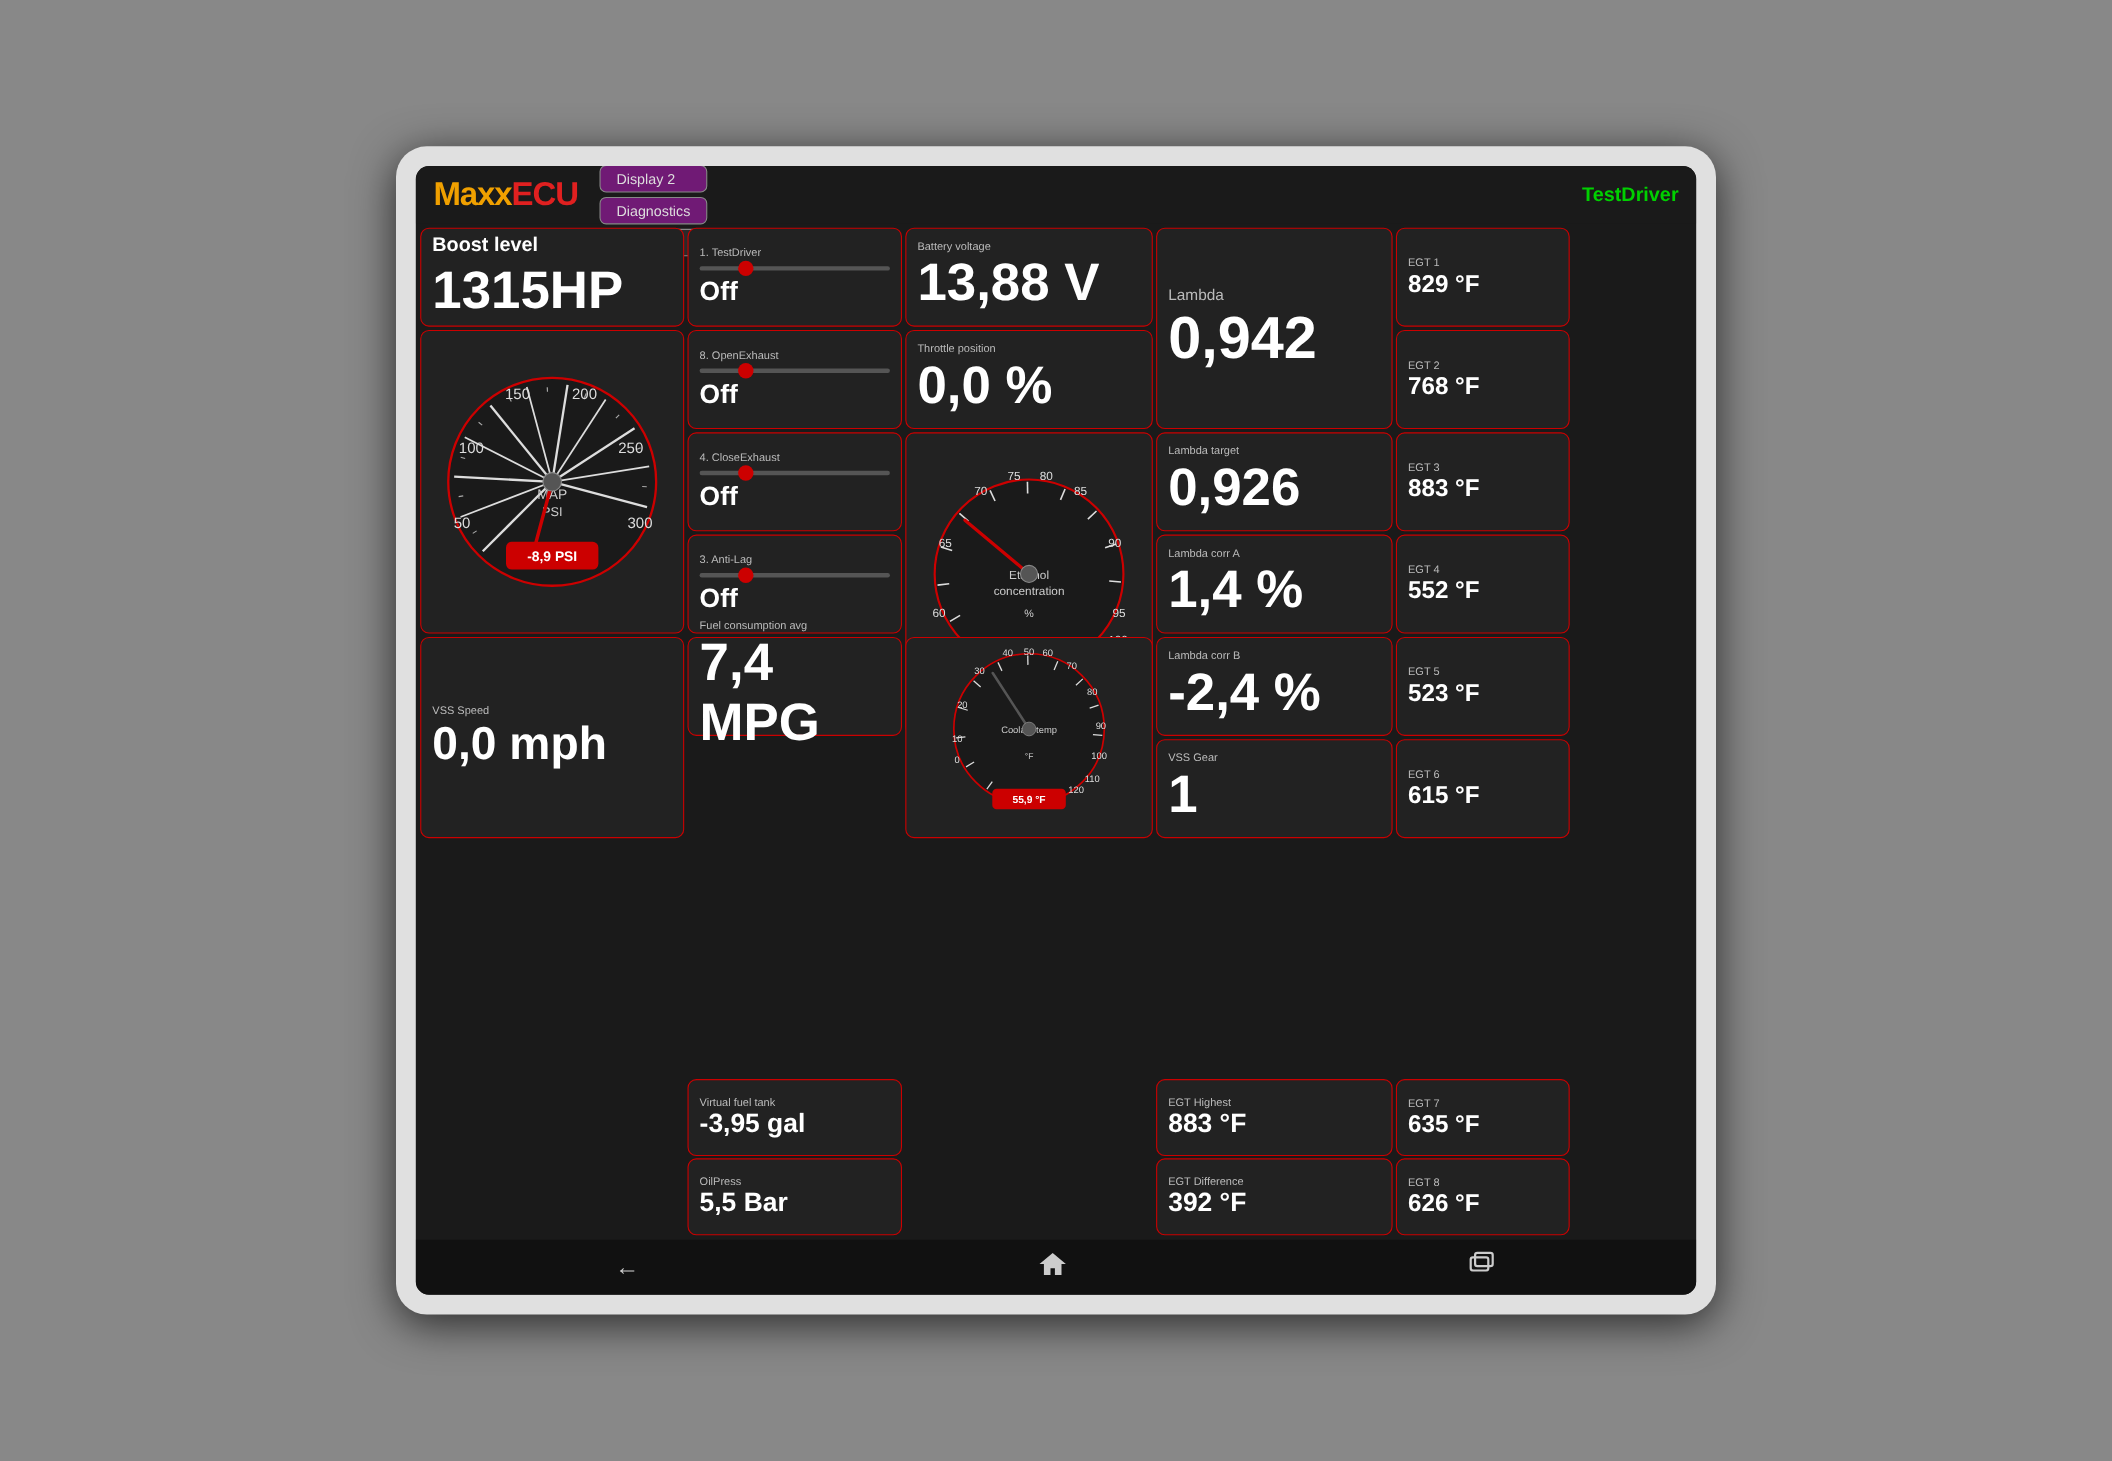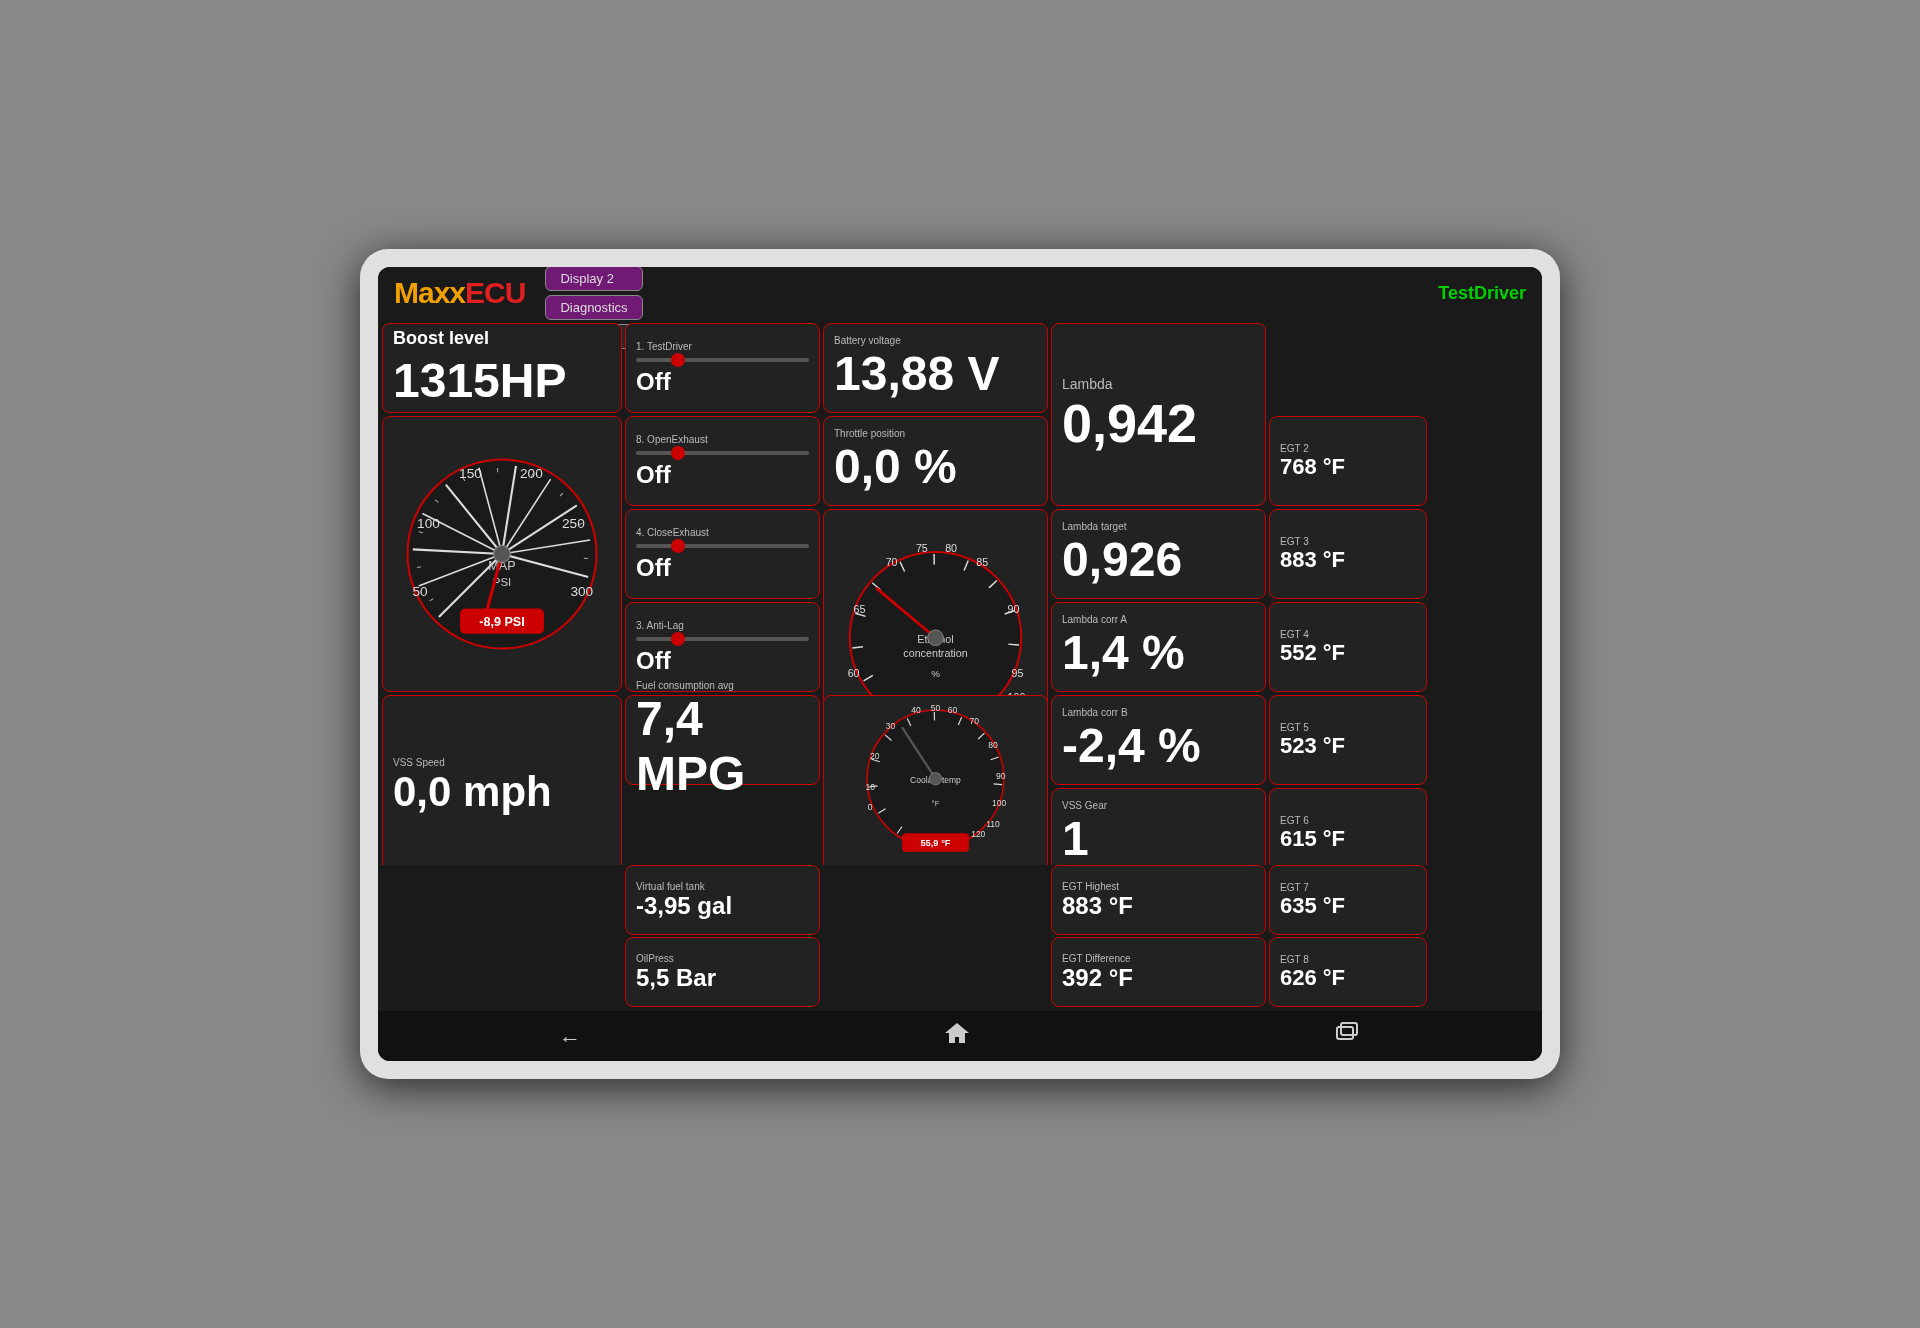--- a/index.html
+++ b/index.html
@@ -6,21 +6,21 @@
     body {
       background: #888;
       display: flex;
       justify-content: center;
       align-items: center;
       min-height: 100vh;
       font-family: 'Arial', sans-serif;
     }
     .tablet {
       width: 1200px;
-      height: 830px;
+      height: 1062px;
       background: #e0e0e0;
       border-radius: 28px;
       padding: 18px;
       box-shadow: 0 8px 40px rgba(0,0,0,0.7);
       position: relative;
     }
     .tablet-screen {
       width: 100%;
       height: 100%;
       background: #1a1a1a;
@@ -398,20 +398,24 @@
       <div class="small-card" style="grid-column:4; grid-row:5;">
         <div class="small-label">Lambda corr B</div>
         <div class="small-value sv-xl">-2,4 %</div>
       </div>
 
       <div class="small-card" style="grid-column:4; grid-row:6;">
         <div class="small-label">VSS Gear</div>
         <div class="small-value sv-xl">1</div>
       </div>
 
+      <div class="small-card" style="grid-column:5; grid-row:1;">
+        <div class="small-label">EGT 1</div>
+        <div class="small-value sv-md">829 °F</div>
+      </div>
 
       <div class="small-card" style="grid-column:5; grid-row:2;">
         <div class="small-label">EGT 2</div>
         <div class="small-value sv-md">768 °F</div>
       </div>
 
       <div class="small-card" style="grid-column:5; grid-row:3;">
         <div class="small-label">EGT 3</div>
         <div class="small-value sv-md">883 °F</div>
       </div>

